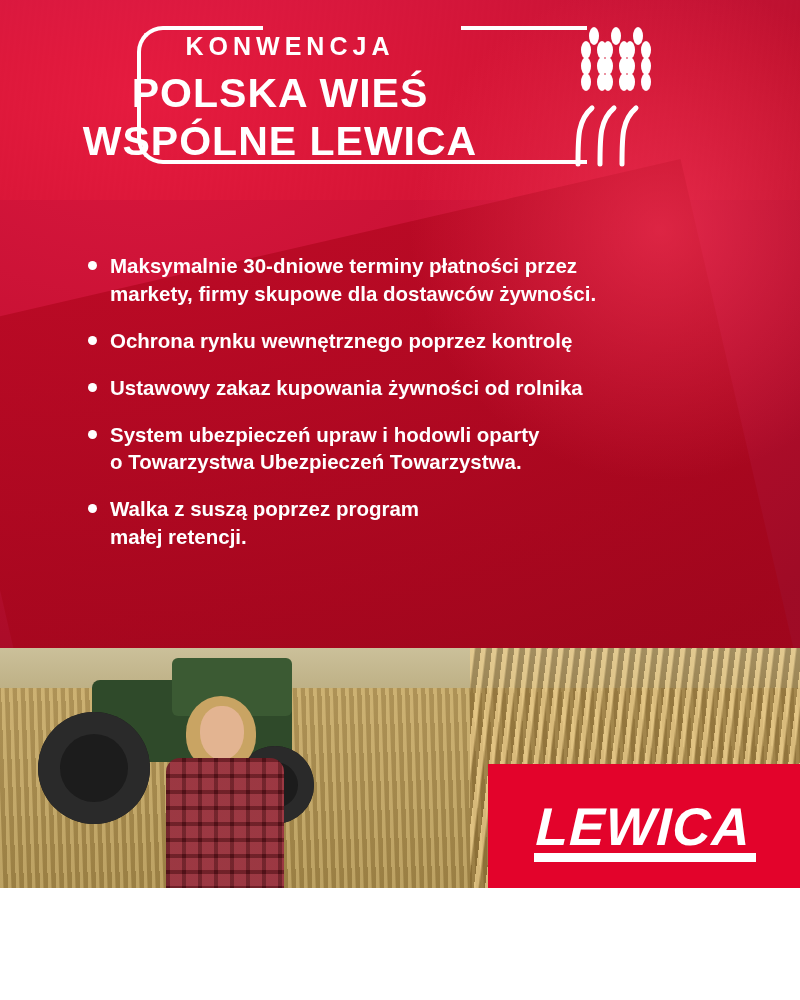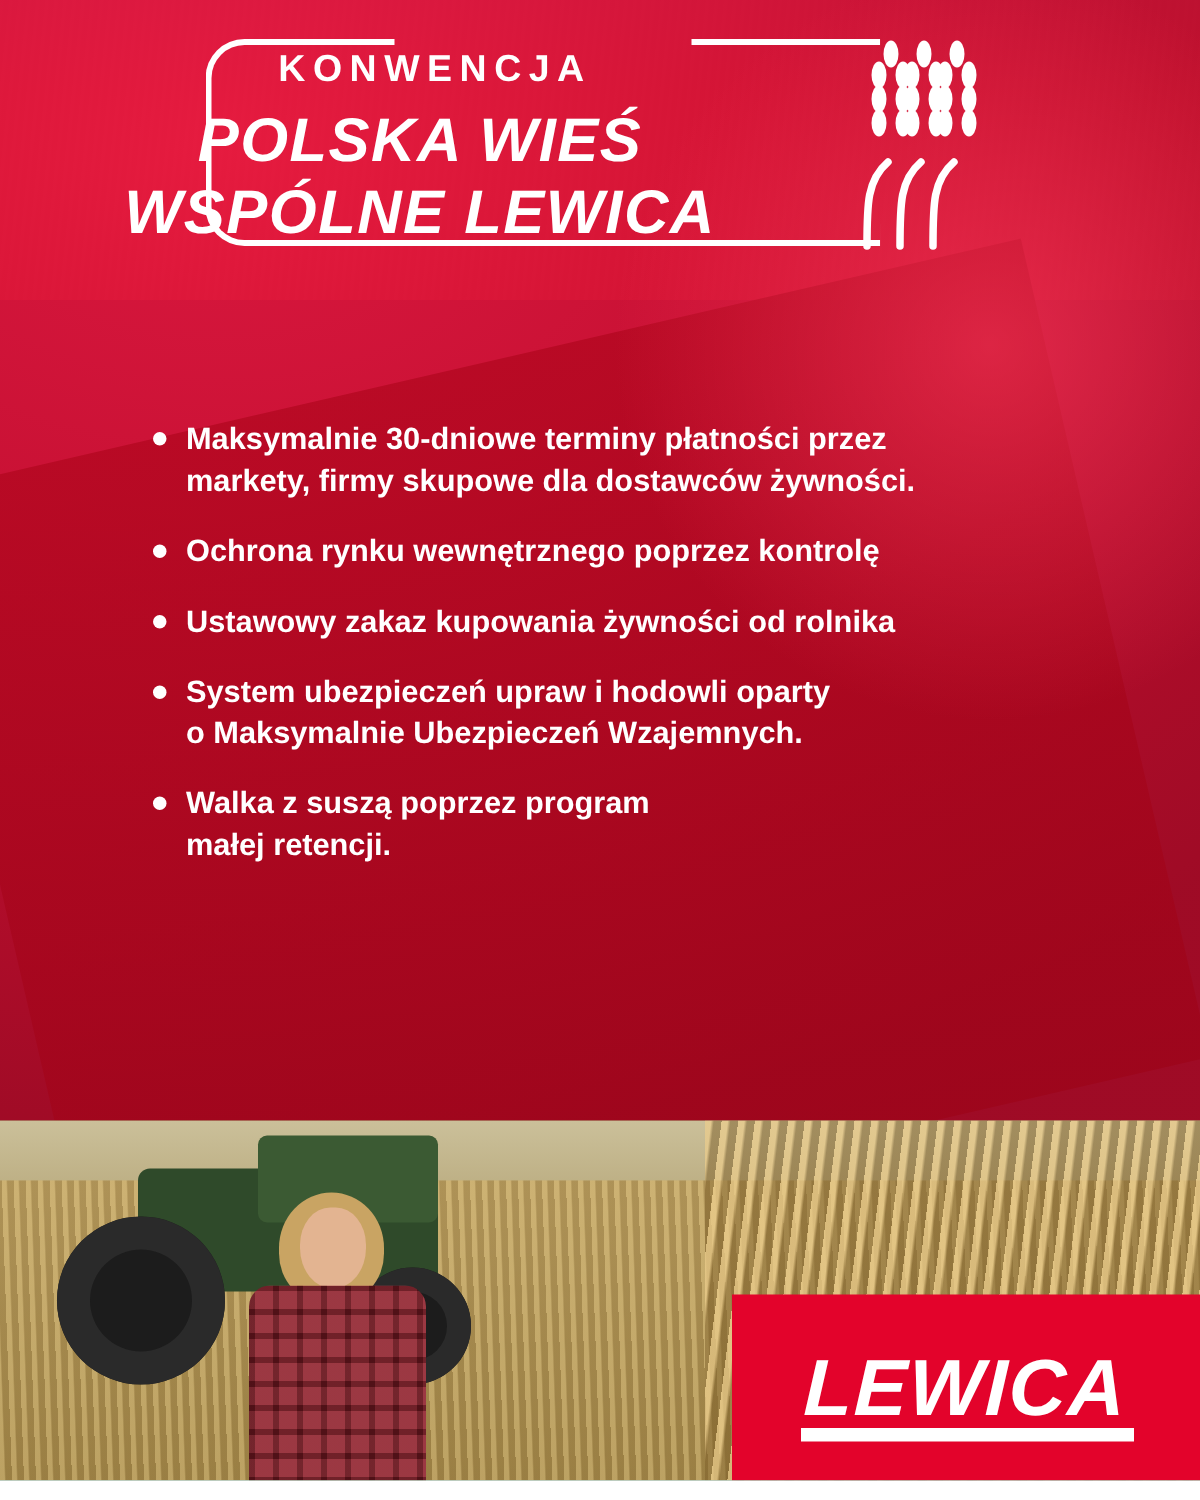--- a/index.html
+++ b/index.html
@@ -7,21 +7,21 @@
     padding: 0;
     background: #ffffff;
   }
   body {
     font-family: "Liberation Sans", sans-serif;
   }
 
   .poster {
     position: relative;
     width: 800px;
-    height: 987px;
+    height: 888px;
     overflow: hidden;
     background: #0f766e;
   }
 
   
   .photo-top {
     position: absolute;
     left: 0; top: 0;
     width: 800px; height: 200px;
     background:
@@ -110,21 +110,20 @@
     font-weight: bold;
     letter-spacing: 5px;
   }
   .kw-l1, .kw-l2 {
     position: absolute;
     width: 560px;
     left: 0;
     text-align: center;
     color: #ffffff;
     font-weight: bold;
-    font-style: italic;
     letter-spacing: 1px;
   }
   .kw-l1 { top: 52px; font-size: 41px; }
   .kw-l2 { top: 100px; font-size: 41px; }
 
   .wheat-group {
     position: absolute;
     left: 548px; top: 6px;
     width: 140px; height: 150px;
   }
@@ -137,23 +136,22 @@
     text-align: center;
     color: #ffffff;
     font-size: 41px;
     font-weight: 300;
     letter-spacing: 1.5px;
   }
 
   
   .list {
     position: absolute;
-    left: 98px; top: 252px;
+    left: 84px; top: 252px;
     width: 640px;
-    margin-top: 27px;
   }
   .item {
     position: relative;
     padding-left: 26px;
     margin-bottom: 19px;
     color: #ffffff;
     font-size: 20.5px;
     font-weight: bold;
     line-height: 1.36;
   }
@@ -349,21 +347,21 @@
 
     <div class="item">
       <span class="dot"></span>
       <span class="l1">Ustawowy zakaz kupowania żywności od rolnika</span>
     </div>
 
 
     <div class="item">
       <span class="dot"></span>
       <span class="l1">System ubezpieczeń upraw i hodowli oparty</span>
-      <span class="l2">o Maksymalnie Ubezpieczeń Wzajemnych.</span>
+      <span class="l2">o Towarzystwa Ubezpieczeń Towarzystwa.</span>
     </div>
 
     <div class="item">
       <span class="dot"></span>
       <span class="l1">Walka z suszą poprzez program</span>
       <span class="l2">małej retencji.</span>
     </div>
 
   </div>
 

